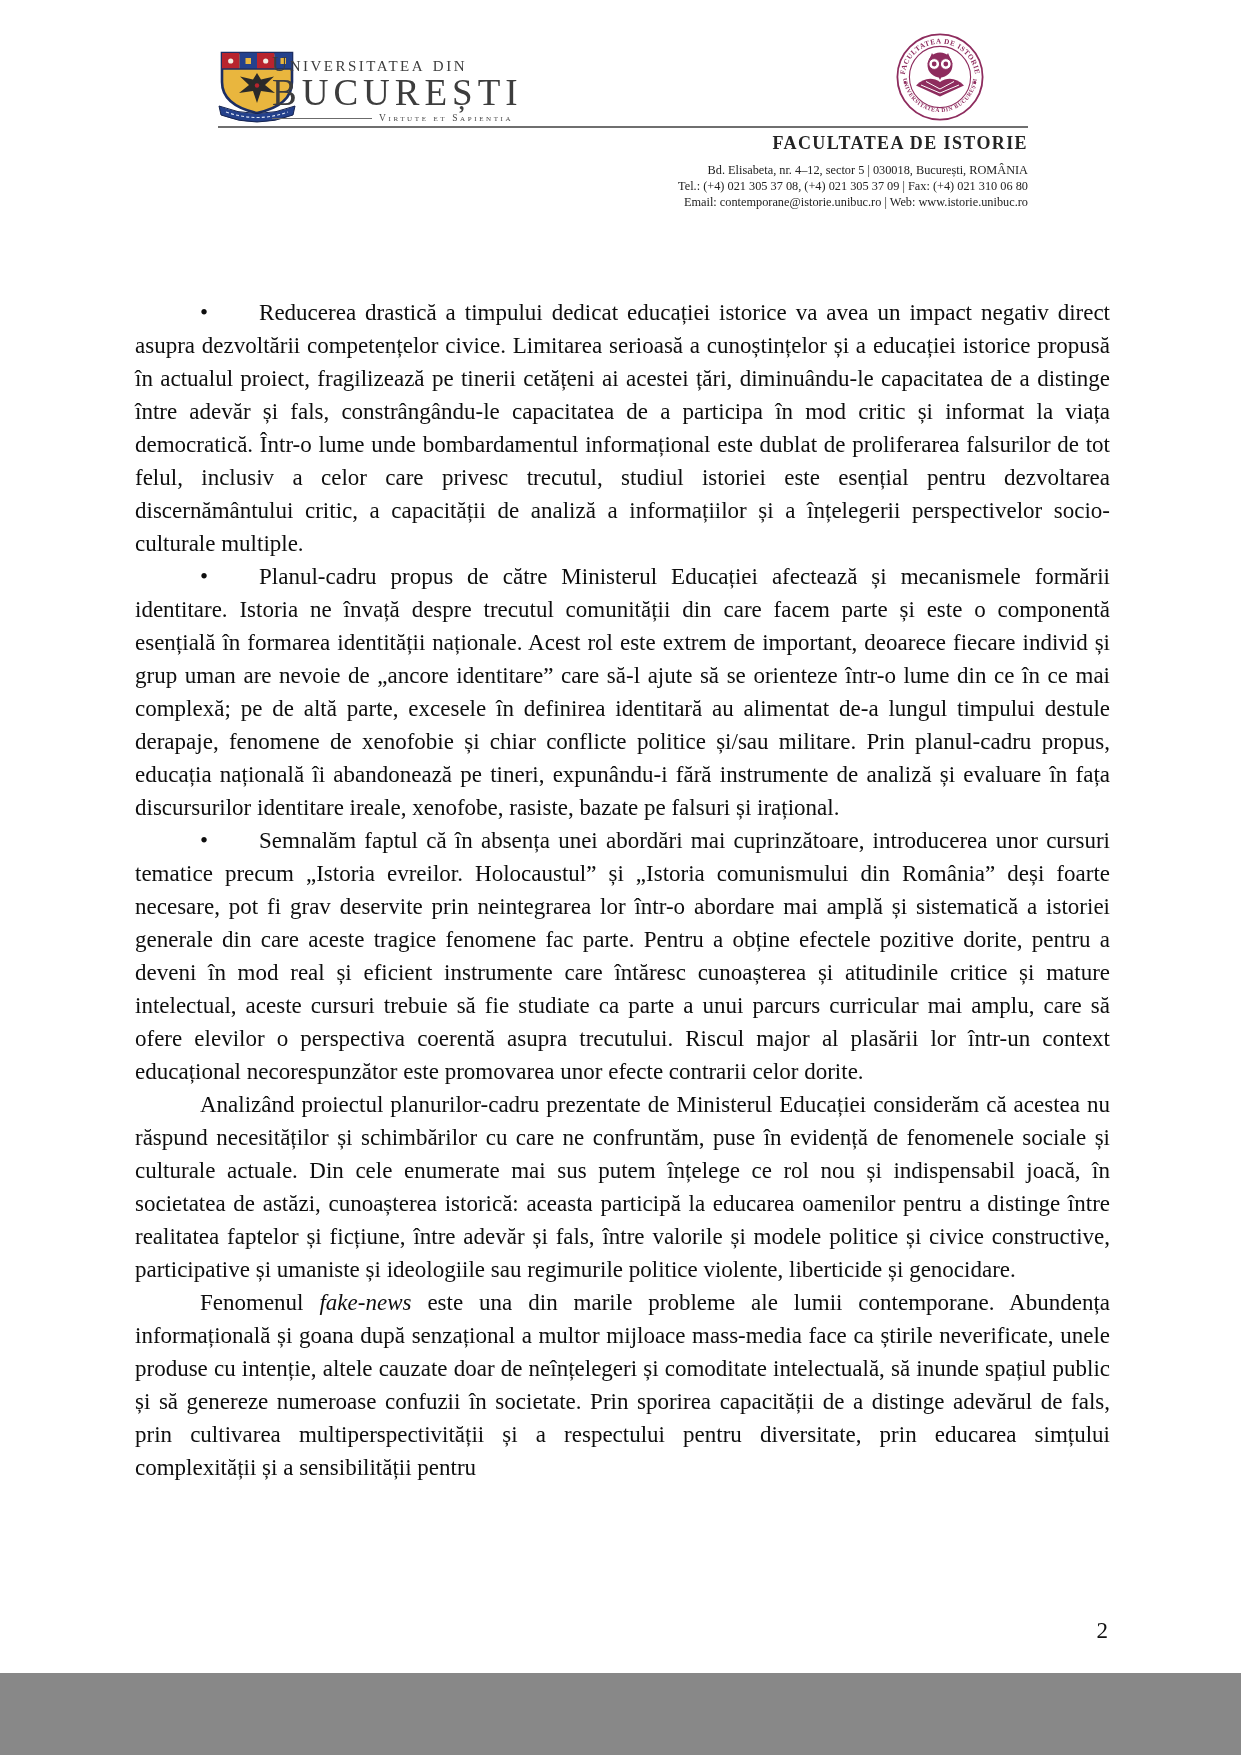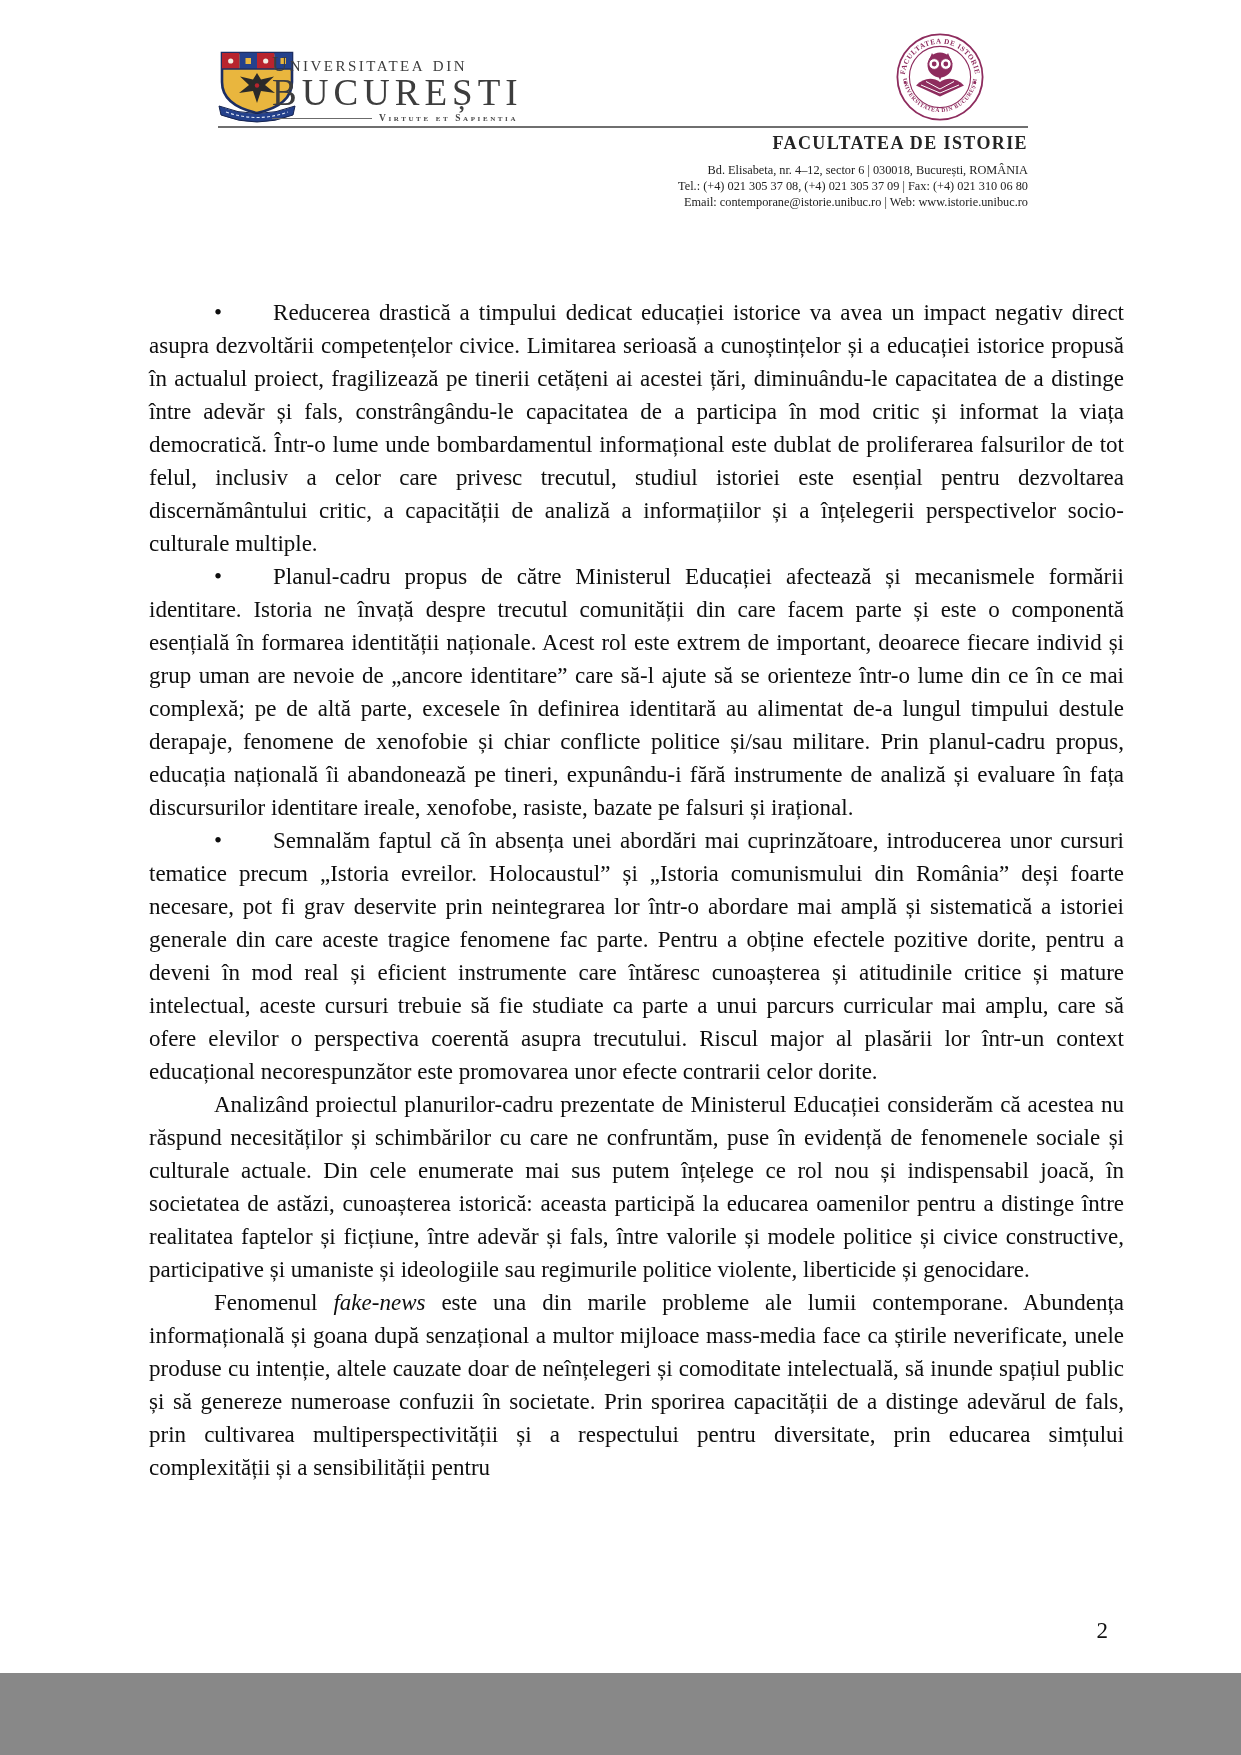--- a/index.html
+++ b/index.html
@@ -13,33 +13,33 @@
     overflow:hidden;
   }
 
   
   .crest { position:absolute; left:212px; top:50px; }
   .wordmark { position:absolute; left:272px; top:53px; width:250px; color:#3d3d3d; }
   .uni-line1 { font-variant:small-caps; font-size:21px; letter-spacing:2.5px; line-height:22px; white-space:nowrap; }
   .uni-line2 { font-size:37px; letter-spacing:5px; line-height:34px; margin-top:1px; white-space:nowrap; }
   .motto-row { display:flex; align-items:center; margin-top:3px; }
   .motto-rule { flex:none; width:100px; height:1px; background:#6b6b6b; margin-right:7px; }
-  .motto { font-variant:small-caps; font-size:9.5px; letter-spacing:2.6px; color:#474747; white-space:nowrap;font-weight:bold; }
+  .motto { font-variant:small-caps; font-size:9.5px; letter-spacing:2.6px; color:#474747; white-space:nowrap; }
 
   .seal { position:absolute; left:896px; top:33px; }
   .seal-text { font-family:"Liberation Serif", serif; font-weight:bold; fill:#8e2c5e; letter-spacing:0.6px; }
 
   .header-rule { position:absolute; left:218px; top:126px; width:810px; height:2px; background:#6f6f6f; }
 
   .faculty-block { position:absolute; right:213px; top:132px; text-align:right; }
   .faculty-name { font-size:18px; font-weight:bold; letter-spacing:1.4px; color:#242424; line-height:22px; margin-bottom:9px; white-space:nowrap; }
   .faculty-line { font-size:12.3px; line-height:15.8px; color:#212121; white-space:nowrap; }
 
   
-  .doc-body { position:absolute; left:149px; top:296px; width:975px; }
+  .doc-body { position:absolute; left:135px; top:296px; width:975px; }
   .para {
     margin:0;
     font-size:23px;
     line-height:33px;
     text-align:justify;
     text-indent:65px;
     color:#0e0e0e;
   }
   .para .bullet { padding-right:51px; }
   .para em { }
@@ -107,21 +107,21 @@
       <path d="M44,56 L30,48.5" stroke="#ffffff" stroke-width="1"></path>
       <path d="M44,60 L63,52" stroke="#ffffff" stroke-width="1"></path>
       <path d="M44,56 L58,48.5" stroke="#ffffff" stroke-width="1"></path>
     </svg>
   </div>
 
   <div class="header-rule"></div>
 
   <div class="faculty-block">
     <div class="faculty-name">FACULTATEA DE ISTORIE</div>
-    <div class="faculty-line">Bd. Elisabeta, nr. 4–12, sector 6 | 030018, București, ROMÂNIA</div>
+    <div class="faculty-line">Bd. Elisabeta, nr. 4–12, sector 5 | 030018, București, ROMÂNIA</div>
     <div class="faculty-line">Tel.: (+4) 021 305 37 08, (+4) 021 305 37 09 | Fax: (+4) 021 310 06 80</div>
     <div class="faculty-line">Email: contemporane@istorie.unibuc.ro | Web: www.istorie.unibuc.ro</div>
   </div>
 
   <main class="doc-body">
       <p class="para bullet"><span class="bullet">•</span><span>Reducerea drastică a timpului dedicat educației istorice va avea un impact negativ direct asupra dezvoltării competențelor civice. Limitarea serioasă a cunoștințelor și a educației istorice propusă în actualul proiect, fragilizează pe tinerii cetățeni ai acestei țări, diminuându-le capacitatea de a distinge între adevăr și fals, constrângându-le capacitatea de a participa în mod critic și informat la viața democratică. Într-o lume unde bombardamentul informațional este dublat de proliferarea falsurilor de tot felul, inclusiv a celor care privesc trecutul, studiul istoriei este esențial pentru dezvoltarea discernământului critic, a capacității de analiză a informațiilor și a înțelegerii perspectivelor socio-culturale multiple.</span></p>
       <p class="para bullet"><span class="bullet">•</span><span>Planul-cadru propus de către Ministerul Educației afectează și mecanismele formării identitare. Istoria ne învață despre trecutul comunității din care facem parte și este o componentă esențială în formarea identității naționale. Acest rol este extrem de important, deoarece fiecare individ și grup uman are nevoie de „ancore identitare” care să-l ajute să se orienteze într-o lume din ce în ce mai complexă; pe de altă parte, excesele în definirea identitară au alimentat de-a lungul timpului destule derapaje, fenomene de xenofobie și chiar conflicte politice și/sau militare. Prin planul-cadru propus, educația națională îi abandonează pe tineri, expunându-i fără instrumente de analiză și evaluare în fața discursurilor identitare ireale, xenofobe, rasiste, bazate pe falsuri și irațional.</span></p>
       <p class="para bullet"><span class="bullet">•</span><span>Semnalăm faptul că în absența unei abordări mai cuprinzătoare, introducerea unor cursuri tematice precum „Istoria evreilor. Holocaustul” și „Istoria comunismului din România” deși foarte necesare, pot fi grav deservite prin neintegrarea lor într-o abordare mai amplă și sistematică a istoriei generale din care aceste tragice fenomene fac parte. Pentru a obține efectele pozitive dorite, pentru a deveni în mod real și eficient instrumente care întăresc cunoașterea și atitudinile critice și mature intelectual, aceste cursuri trebuie să fie studiate ca parte a unui parcurs curricular mai amplu, care să ofere elevilor o perspectiva coerentă asupra trecutului. Riscul major al plasării lor într-un context educațional necorespunzător este promovarea unor efecte contrarii celor dorite.</span></p>
       <p class="para indent"><span>Analizând proiectul planurilor-cadru prezentate de Ministerul Educației considerăm că acestea nu răspund necesităților și schimbărilor cu care ne confruntăm, puse în evidență de fenomenele sociale și culturale actuale. Din cele enumerate mai sus putem înțelege ce rol nou și indispensabil joacă, în societatea de astăzi, cunoașterea istorică: aceasta participă la educarea oamenilor pentru a distinge între realitatea faptelor și ficțiune, între adevăr și fals, între valorile și modele politice și civice constructive, participative și umaniste și ideologiile sau regimurile politice violente, liberticide și genocidare.</span></p>
       <p class="para indent"><span>Fenomenul </span><em>fake-news</em><span> este una din marile probleme ale lumii contemporane. Abundența informațională și goana după senzațional a multor mijloace mass-media face ca știrile neverificate, unele produse cu intenție, altele cauzate doar de neînțelegeri și comoditate intelectuală, să inunde spațiul public și să genereze numeroase confuzii în societate. Prin sporirea capacității de a distinge adevărul de fals, prin cultivarea multiperspectivității și a respectului pentru diversitate, prin educarea simțului complexității și a sensibilității pentru</span></p>

